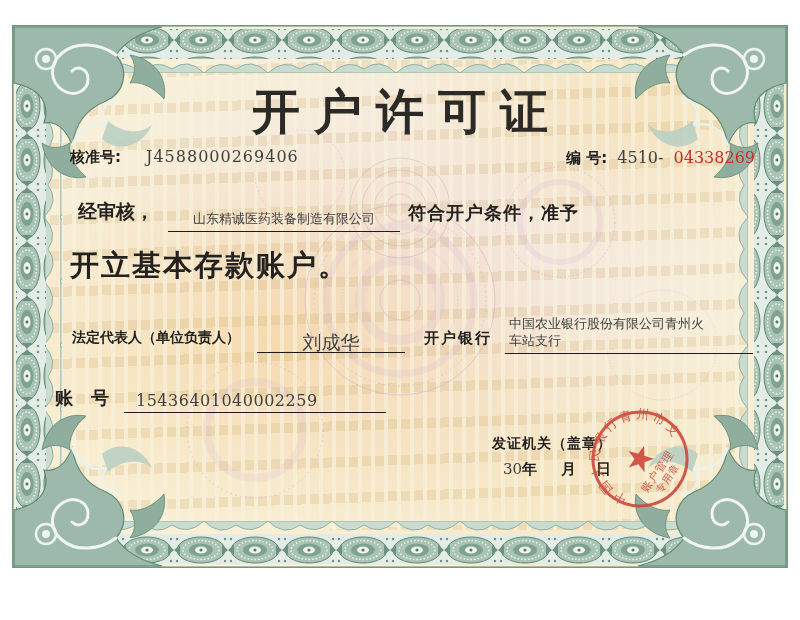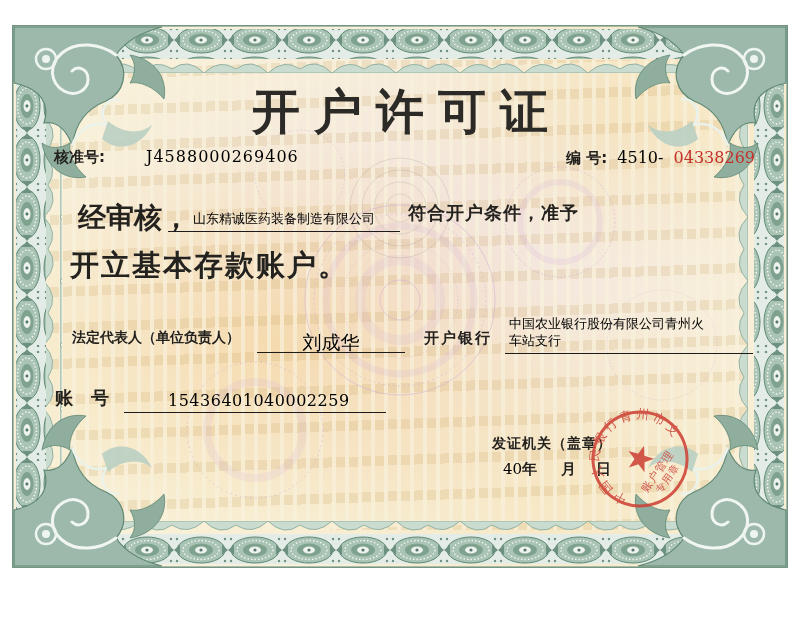--- a/index.html
+++ b/index.html
@@ -26,21 +26,21 @@
     background:
       repeating-linear-gradient(90deg, rgba(248,241,220,0) 0 9px, rgba(248,241,220,.85) 9px 13px),
       repeating-linear-gradient(178deg, rgba(196,158,88,0) 0 11px, rgba(196,158,88,.22) 11px 21px, rgba(196,158,88,0) 21px 36px);
     filter:blur(.7px);
     opacity:.8;
   }
   #lace,#border-svg{left:0;top:0;}
   
   .txt{position:absolute;white-space:nowrap;}
   .hei{font-family:"DejaVu Sans",sans-serif;font-weight:bold;color:#24221f;}
-  .song{font-family:"DejaVu Serif",serif;font-weight:normal;color:#000000;}
+  .song{font-family:"DejaVu Serif",serif;font-weight:normal;color:#404040;}
   #title{left:0;right:0;top:80px;text-align:center;font-size:48px;letter-spacing:14px;text-indent:14px;
          font-family:"DejaVu Serif",serif;font-weight:bold;color:#2b2a26;}
   .uline{position:absolute;border-bottom:1.6px solid #1d1c1a;text-align:center;}
   #seal-wrap{position:absolute;left:576px;top:395px;width:128px;height:128px;
              transform:rotate(-55deg);opacity:.88;}
 </style>
 </head>
 <body>
 
 <div class="layer" id="paper"></div>
@@ -114,54 +114,54 @@
     <rect x="726" y="50" width="16" height="443" fill="url(#pwr)"></rect>
     <use href="#cfl" xlink:href="#cfl"></use>
     <use href="#cfl" xlink:href="#cfl" transform="translate(776,0) scale(-1,1)"></use>
     <use href="#cfl" xlink:href="#cfl" transform="translate(0,543) scale(1,-1)"></use>
     <use href="#cfl" xlink:href="#cfl" transform="translate(776,543) scale(-1,-1)"></use>
   </g>
 </svg>
 
 <div id="title" class="txt">开户许可证</div>
 
-<div class="txt hei" style="left:54px;top:148px;font-size:15px;">核准号:</div>
+<div class="txt hei" style="left:70px;top:148px;font-size:15px;">核准号:</div>
 <div class="txt song" style="left:146px;top:147px;font-size:16px;letter-spacing:1px;">J4588000269406</div>
 
 <div class="txt" style="left:533px;top:148px;">
   <span class="hei" style="font-size:15px;padding-left:33px;">编 号:</span>
   <span class="song" style="font-size:16px;margin-left:5px;margin-top:40px;">4510-</span>
   <span class="song" style="font-size:16px;margin-left:5px;color:#c5302b;">04338269</span>
 </div>
 
-<div class="txt hei" style="left:78px;top:199px;font-size:28px;">经审核，</div>
+<div class="txt hei" style="left:78px;top:199px;font-size:19px;">经审核，</div>
 <div class="uline" style="left:168px;top:204px;width:232px;height:27px;">
   <span class="song" style="font-size:13px;line-height:30px;">山东精诚医药装备制造有限公司</span>
 </div>
 <div class="txt hei" style="left:408px;top:201px;font-size:18px;letter-spacing:1px;">符合开户条件，准予</div>
 
 <div class="txt hei" style="left:70px;top:246px;font-size:29px;letter-spacing:2px;">开立基本存款账户。</div>
 
 <div class="txt hei" style="left:72px;top:329px;font-size:14px;">法定代表人（单位负责人）</div>
 <div class="uline" style="left:257px;top:328px;width:148px;height:24px;">
   <span class="song" style="font-size:19px;line-height:28px;">刘成华</span>
 </div>
 <div class="txt hei" style="left:424px;top:329px;font-size:15px;letter-spacing:2px;">开户银行</div>
 <div class="uline" style="left:505px;top:313px;width:248px;height:40px;text-align:left;">
   <div class="song" style="font-size:13px;line-height:17px;width:205px;white-space:normal;padding:3px 0 0 4px;font-family:Liberation Mono, monospace;">中国农业银行股份有限公司青州火车站支行</div>
 </div>
 
 <div class="txt hei" style="left:55px;top:386px;font-size:18px;">账　号</div>
 <div class="uline" style="left:124px;top:386px;width:262px;height:26px;text-align:left;">
-  <span class="song" style="font-size:16px;line-height:30px;letter-spacing:0.5px;padding-left:44px;">15436401040002259</span>
+  <span class="song" style="font-size:16px;line-height:30px;letter-spacing:0.5px;padding-left:12px;">15436401040002259</span>
 </div>
 
 <div class="txt hei" style="left:492px;top:435px;font-size:14px;letter-spacing:1px;">发证机关（盖章）</div>
 <div class="txt" style="left:503px;top:460px;font-size:15px;">
-  <span class="song">40</span><span class="hei" style="font-size:15px;">年</span><span class="hei" style="font-size:15px;margin-left:24px;">月</span><span class="hei" style="font-size:15px;margin-left:20px;">日</span>
+  <span class="song">30</span><span class="hei" style="font-size:15px;">年</span><span class="hei" style="font-size:15px;margin-left:24px;">月</span><span class="hei" style="font-size:15px;margin-left:20px;">日</span>
 </div>
 
 <div id="seal-wrap">
   <svg width="128" height="128" viewBox="0 0 128 128">
     <circle cx="64" cy="64" r="47" fill="none" stroke="#cd4337" stroke-width="3"></circle>
     <defs>
       <path id="sealArc" d="M 26.5,77 A 40,40 0 1 1 101.5,77" fill="none"></path>
     </defs>
     <text font-family="DejaVu Sans, sans-serif" font-size="12.5" fill="#cd4337" letter-spacing="3.2">
       <textPath href="#sealArc" xlink:href="#sealArc" startOffset="2">中国人民银行青州市支行</textPath>

